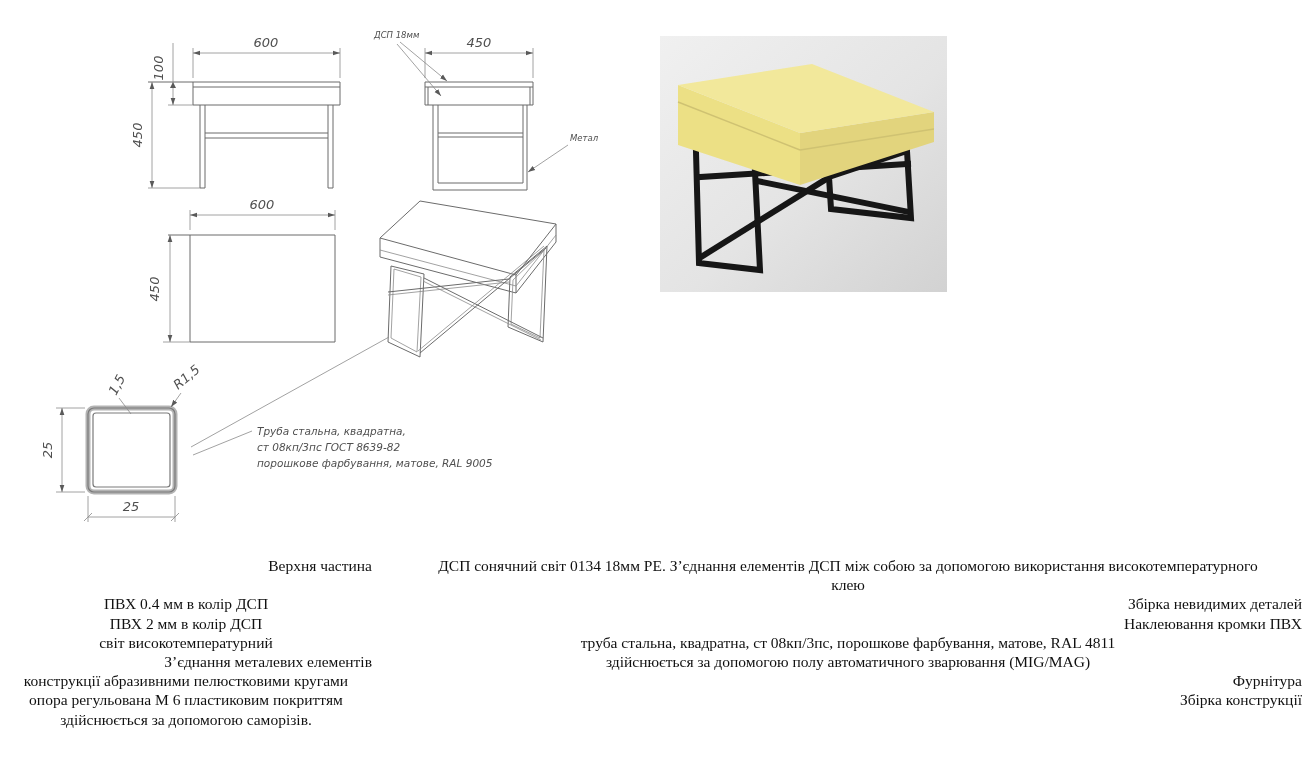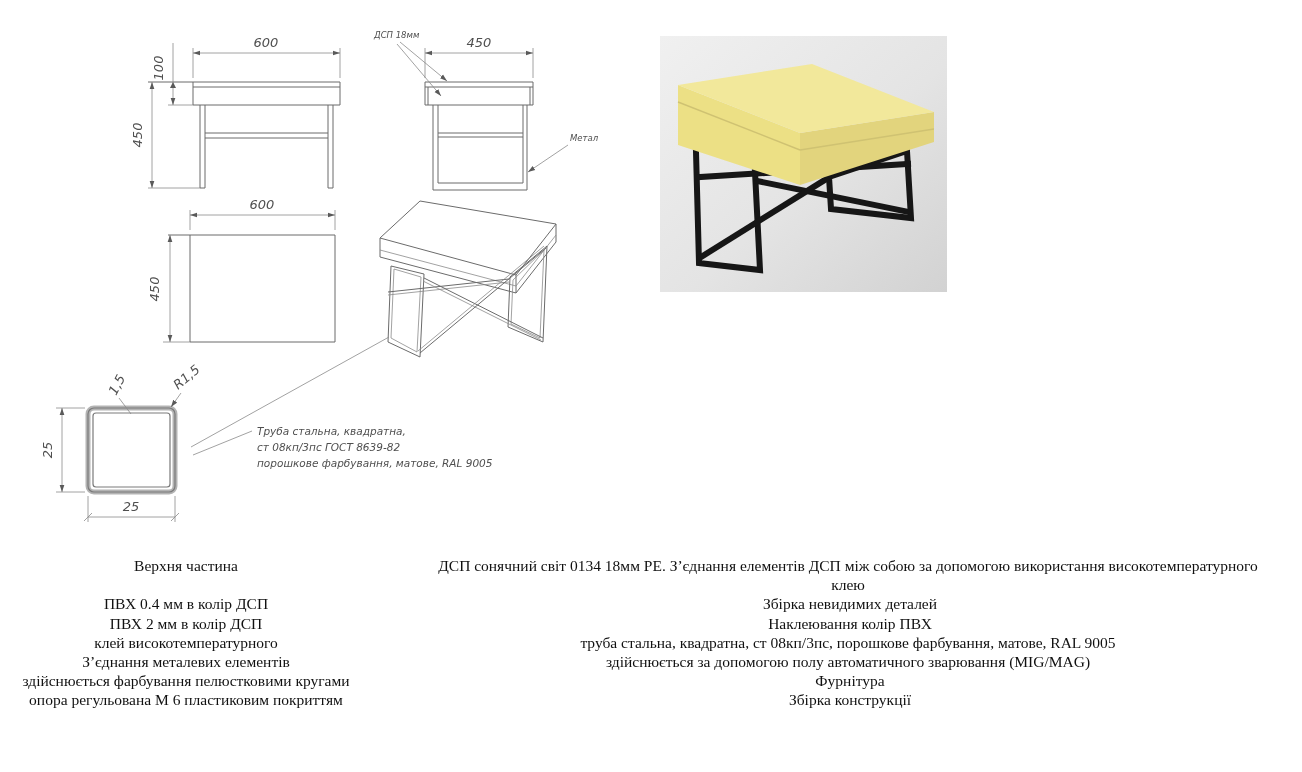--- a/index.html
+++ b/index.html
@@ -7,21 +7,21 @@
         font-family:"Liberation Serif", serif;}
   svg{position:absolute;left:0;top:0;}
   .dwg-line{stroke:#6b6b6b;stroke-width:1;fill:none;}
   .dwg-thin{stroke:#8a8a8a;stroke-width:0.8;fill:none;}
   .dim-text{font-family:"DejaVu Sans", sans-serif;font-style:italic;font-size:13px;fill:#4f4f4f;}
   .note-text{font-family:"DejaVu Sans", sans-serif;font-style:italic;font-size:10.5px;fill:#4f4f4f;}
   .small-note{font-family:"DejaVu Sans", sans-serif;font-style:italic;font-size:8.5px;fill:#4f4f4f;}
   .specs{position:absolute;left:0;top:556px;width:1302px;
          display:grid;grid-template-columns:372px 1fr;column-gap:26px;
          font-size:15.5px;line-height:19.2px;color:#111;}
-  .specs .lbl{text-align:center;white-space:pre-line;}
+  .specs .lbl{text-align:right;white-space:pre-line;}
   .specs .val{text-align:center;max-width:900px;white-space:pre-line;}
 </style>
 </head>
 <body>
 
 <div class="page">
 
 <svg width="1302" height="560" viewBox="0 0 1302 560">
   <defs>
     <marker id="arr" markerWidth="10" markerHeight="8" refX="9" refY="4" orient="auto-start-reverse">
@@ -191,24 +191,25 @@
   </g>
 </svg>
 
 <div class="specs">
   <div class="lbl">Верхня частина</div>
   <div class="val">ДСП сонячний світ 0134 18мм PE. З’єднання елементів ДСП між собою за допомогою використання високотемпературного
 клею</div>
   <div class="val">ПВХ 0.4 мм в колір ДСП</div>
   <div class="lbl">Збірка невидимих деталей</div>
   <div class="val">ПВХ 2 мм в колір ДСП</div>
-  <div class="lbl">Наклеювання колір ПВХ</div>
-  <div class="val">клей високотемпературного</div>
-  <div class="val">труба стальна, квадратна, ст 08кп/3пс, порошкове фарбування, матове, RAL 9005</div>
+  <div class="lbl">Наклеювання кромки ПВХ</div>
+  <div class="val">світ високотемпературний</div>
+  <div class="val">труба стальна, квадратна, ст 08кп/3пс, порошкове фарбування, матове, RAL 4811</div>
   <div class="lbl">З’єднання металевих елементів</div>
   <div class="val">здійснюється за допомогою полу автоматичного зварювання (MIG/MAG)</div>
-  <div class="val">здійснюється фарбування пелюстковими кругами</div>
+  <div class="val">конструкції абразивними пелюстковими кругами</div>
   <div class="lbl">Фурнітура</div>
   <div class="val">опора регульована М 6 пластиковим покриттям</div>
   <div class="lbl">Збірка конструкції</div>
+  <div class="val">здійснюється за допомогою саморізів.</div>
 </div>
 
 </div>
 
 </body></html>

